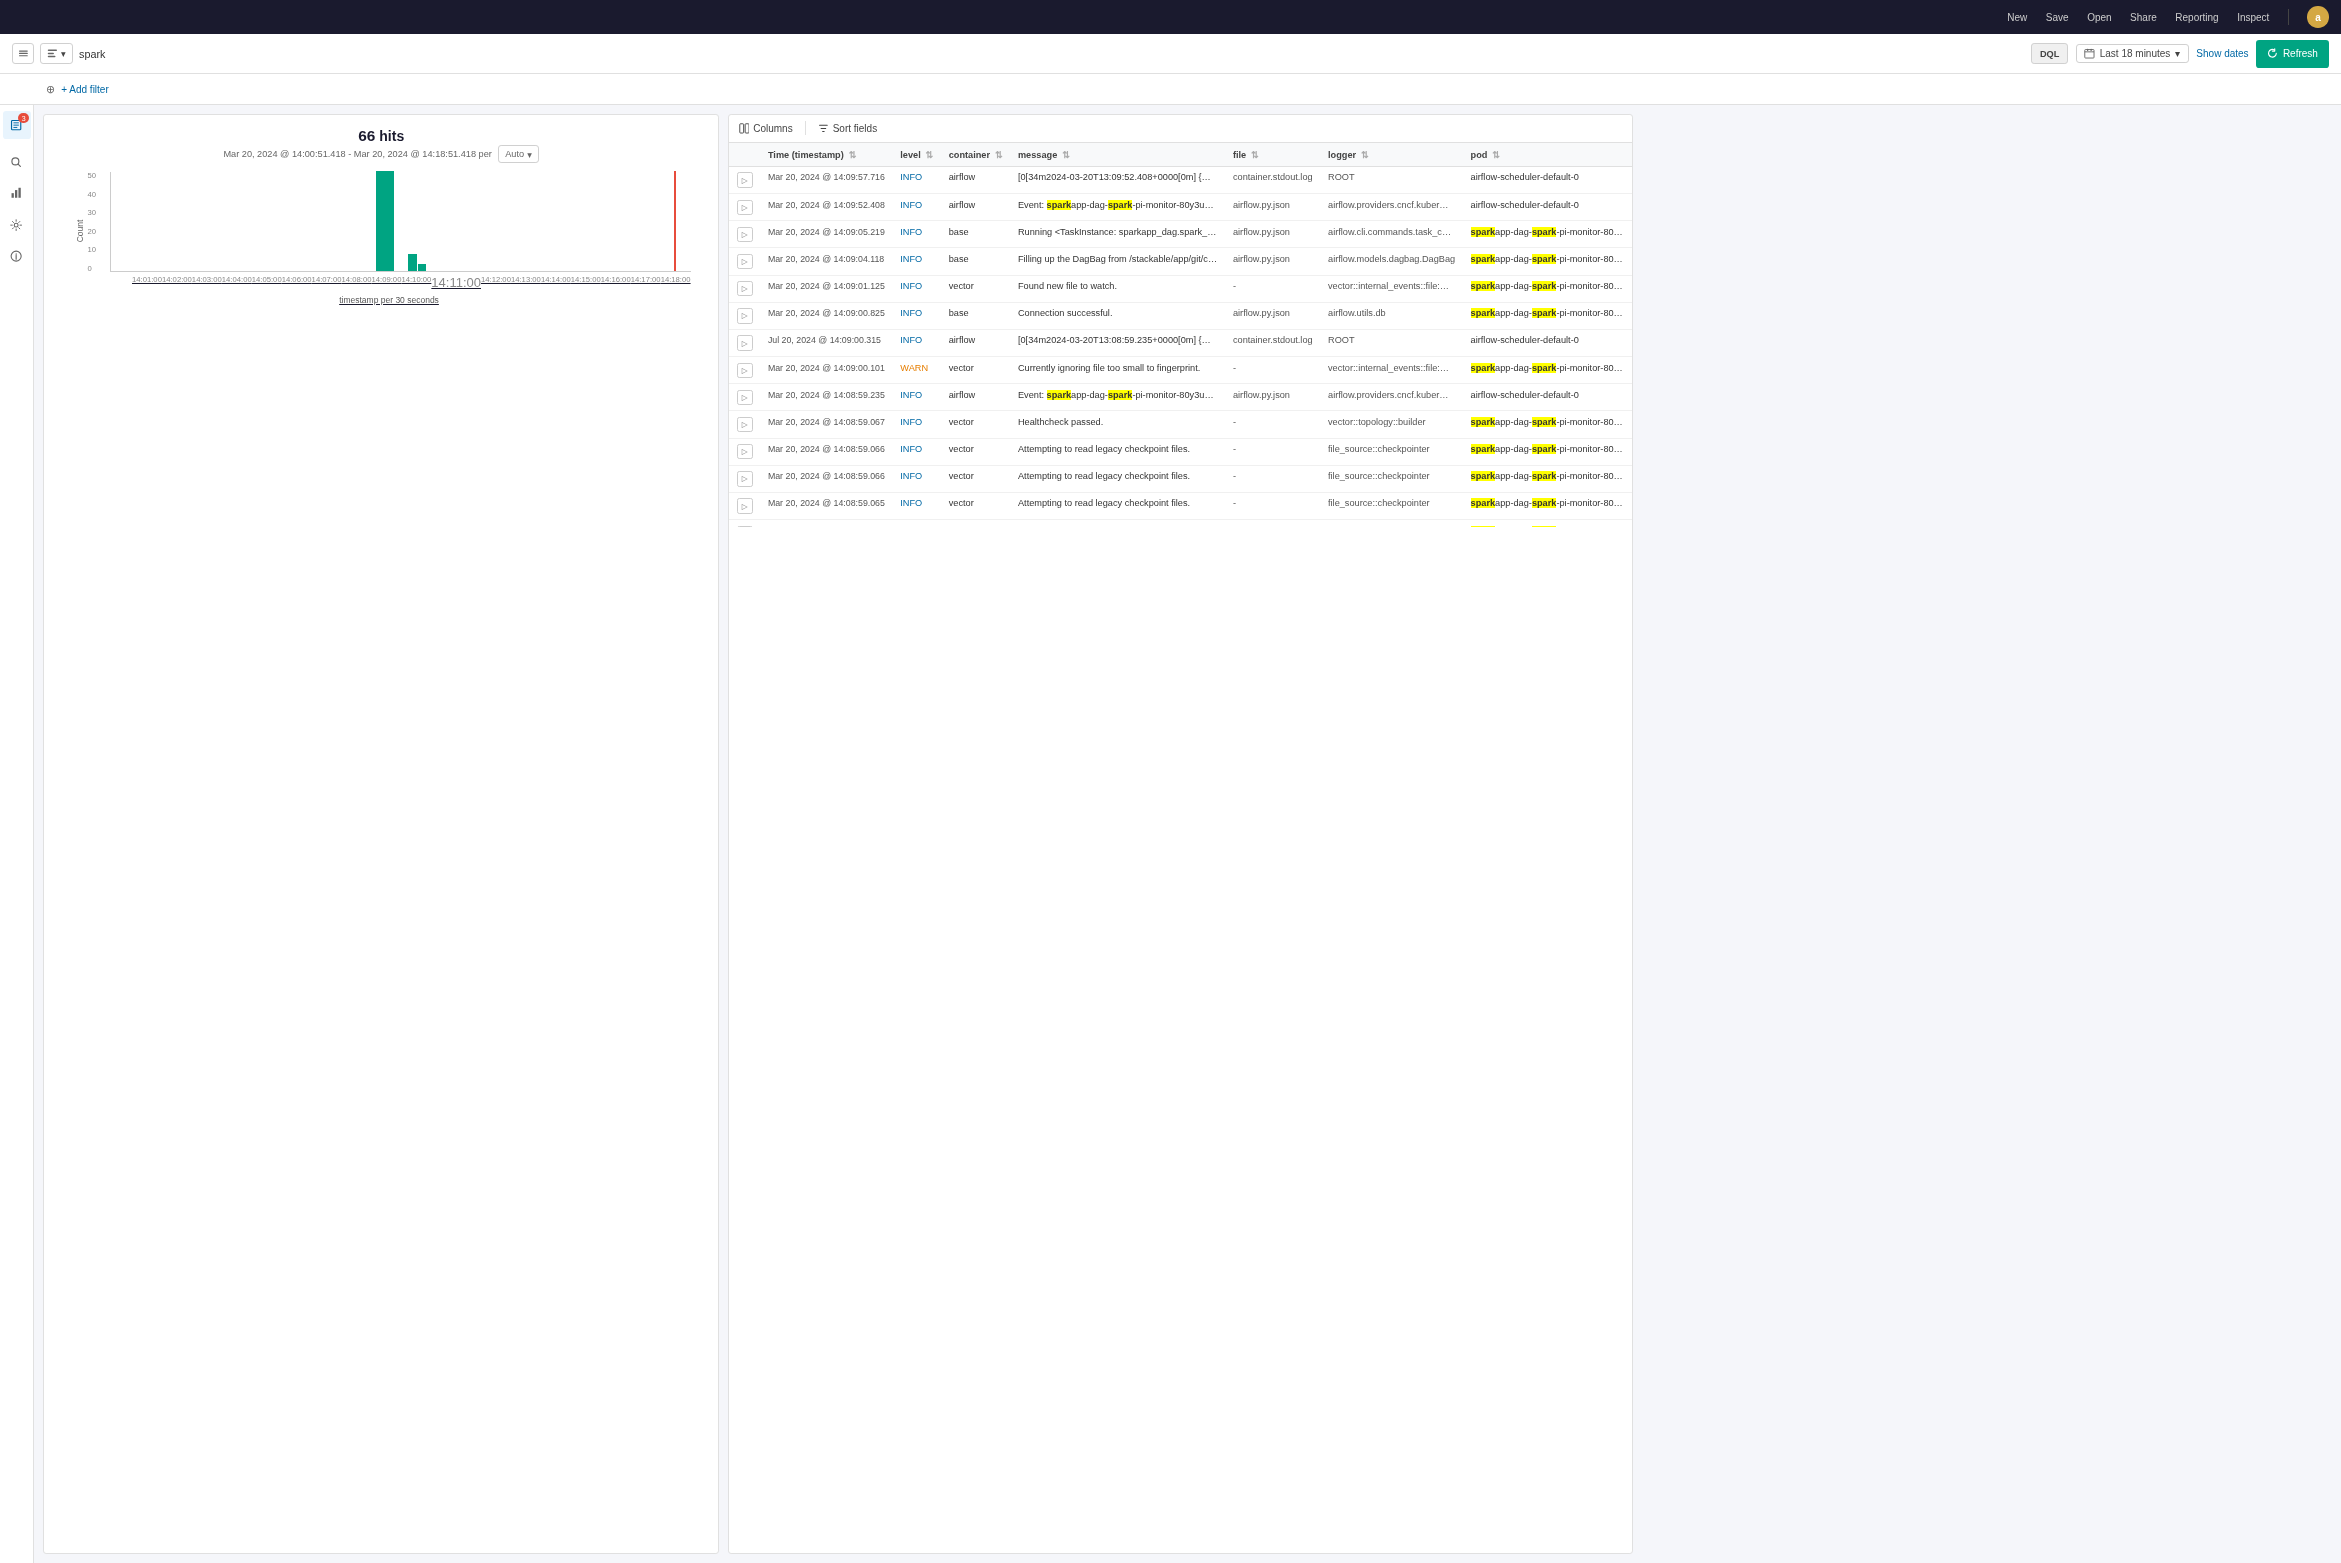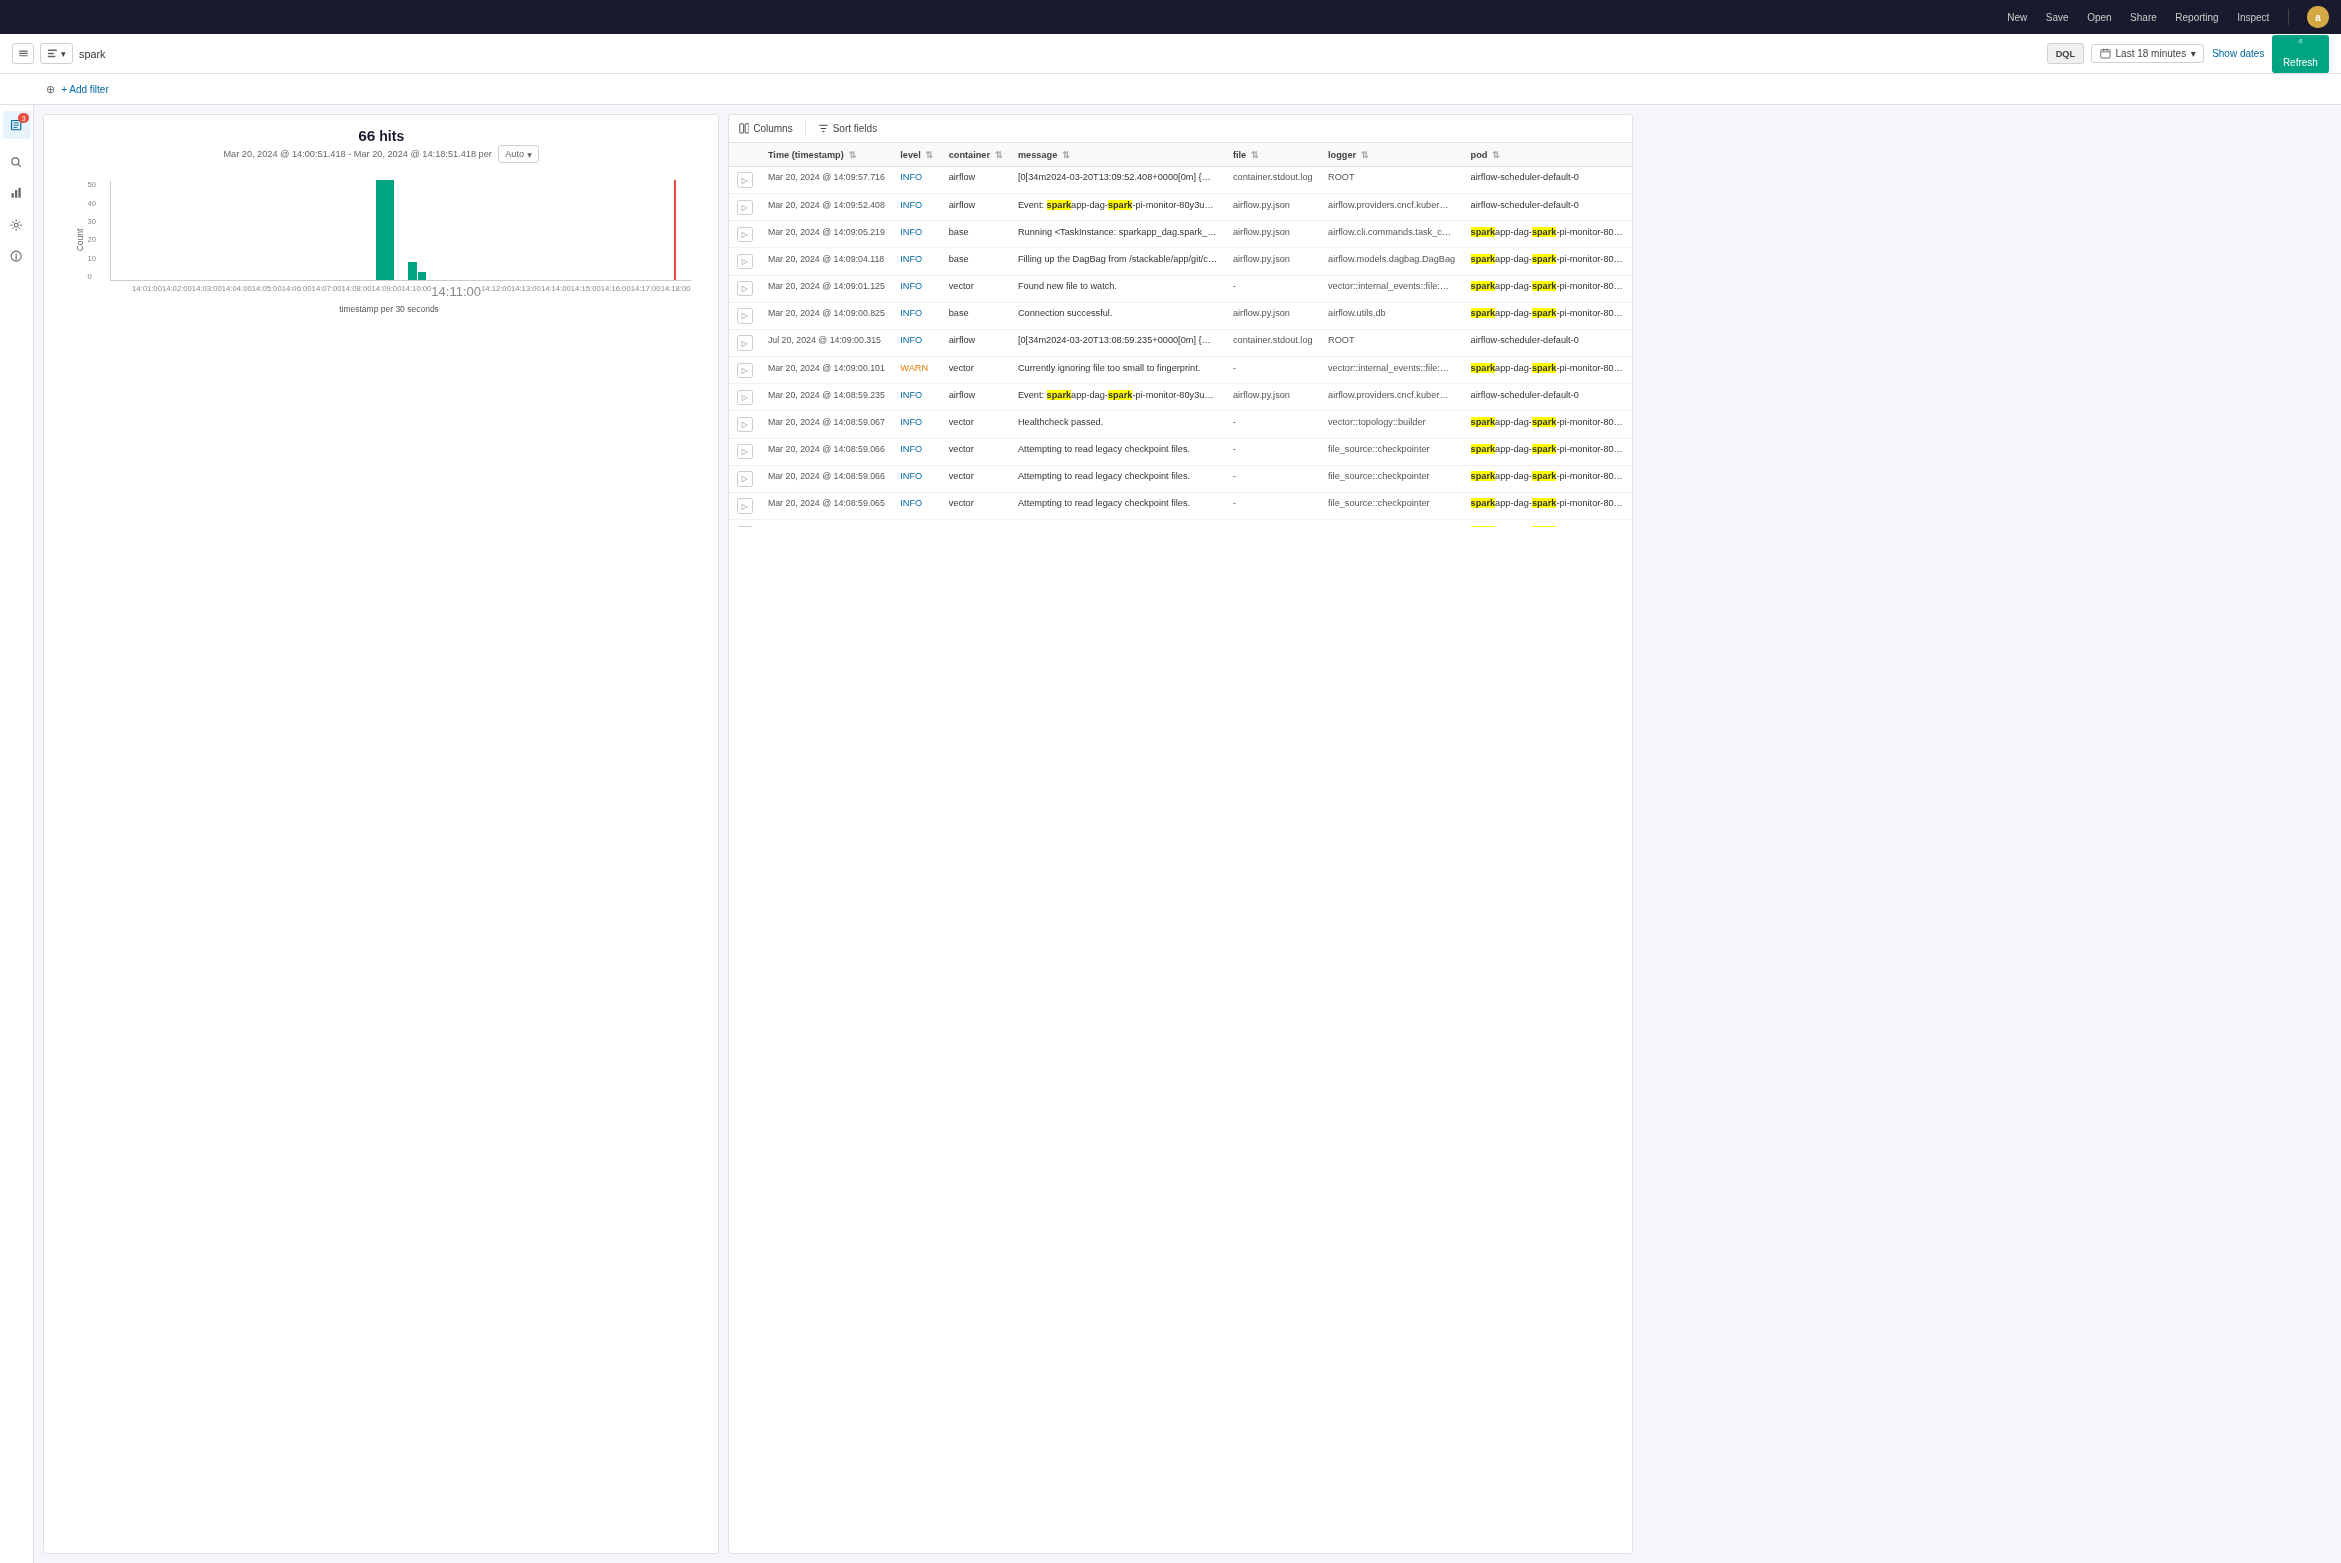--- a/index.html
+++ b/index.html
@@ -51,25 +51,24 @@
       display: flex; align-items: center; gap: 4.6px;
       border: 0.8px solid #d0d0d0; border-radius: 3.1px; padding: 3.1px 7.7px;
       cursor: pointer; color: #444; font-size: 10px; height: 19px;
     }
     .time-range-text { font-size: 10px; }
     .show-dates-btn {
       color: #0068a5; font-size: 10px; cursor: pointer; background: none;
       border: none; padding: 0;
     }
     .refresh-btn {
-      display: flex; align-items: center; gap: 13px;
+      display: flex; align-items: center; gap: 5px;
       background: #00a482; color: #fff; border: none; border-radius: 3.1px;
       padding: 4.6px 10.8px; font-size: 10px; font-weight: 500; cursor: pointer;
-      height: 38px;
-      flex-direction: column;
+      height: 28px;
     }
 
     
     .filter-bar {
       display: flex; align-items: center; background: #fff;
       border-bottom: 0.8px solid #e0e0e0; height: 31px; padding: 0 46px; gap: 6.2px;
     }
     .add-filter-btn {
       display: flex; align-items: center; gap: 3.1px;
       color: #0068a5; font-size: 10px; cursor: pointer; background: none;
@@ -110,21 +109,21 @@
     }
     .chart-header { text-align: center; margin-bottom: 6.2px; }
     .chart-hits { font-size: 14px; font-weight: 600; }
     .chart-date-range { font-size: 9.2px; color: #666; margin-bottom: 9.2px; display: flex; align-items: center; justify-content: center; gap: 6.2px; }
     .auto-select {
       border: 0.8px solid #d0d0d0; border-radius: 3.1px; padding: 2.3px 6.2px;
       font-size: 9.2px; background: #fff; cursor: pointer; display: flex; align-items: center; gap: 3.1px;
     }
 
     
-    .bar-chart-wrapper { position: relative; height: 123px; margin-top: 18px; }
+    .bar-chart-wrapper { position: relative; height: 123px; margin-top: 9px; text-decoration: underline; }
     .bar-chart-y-label {
       position: absolute; left: -18.5px; top: 50%; transform: translateY(-50%) rotate(-90deg);
       font-size: 8.5px; color: #666; white-space: nowrap;
     }
     .y-tick { font-size: 7.7px; color: #888; line-height: 1; }
     .chart-x-label { text-align: center; font-size: 8.5px; color: #555; font-weight: 500; margin-top: 4.6px; }
 
     
     .table-section { background: #fff; border: 0.8px solid #e0e0e0; border-radius: 3.1px; overflow: hidden; }
     .table-toolbar {

